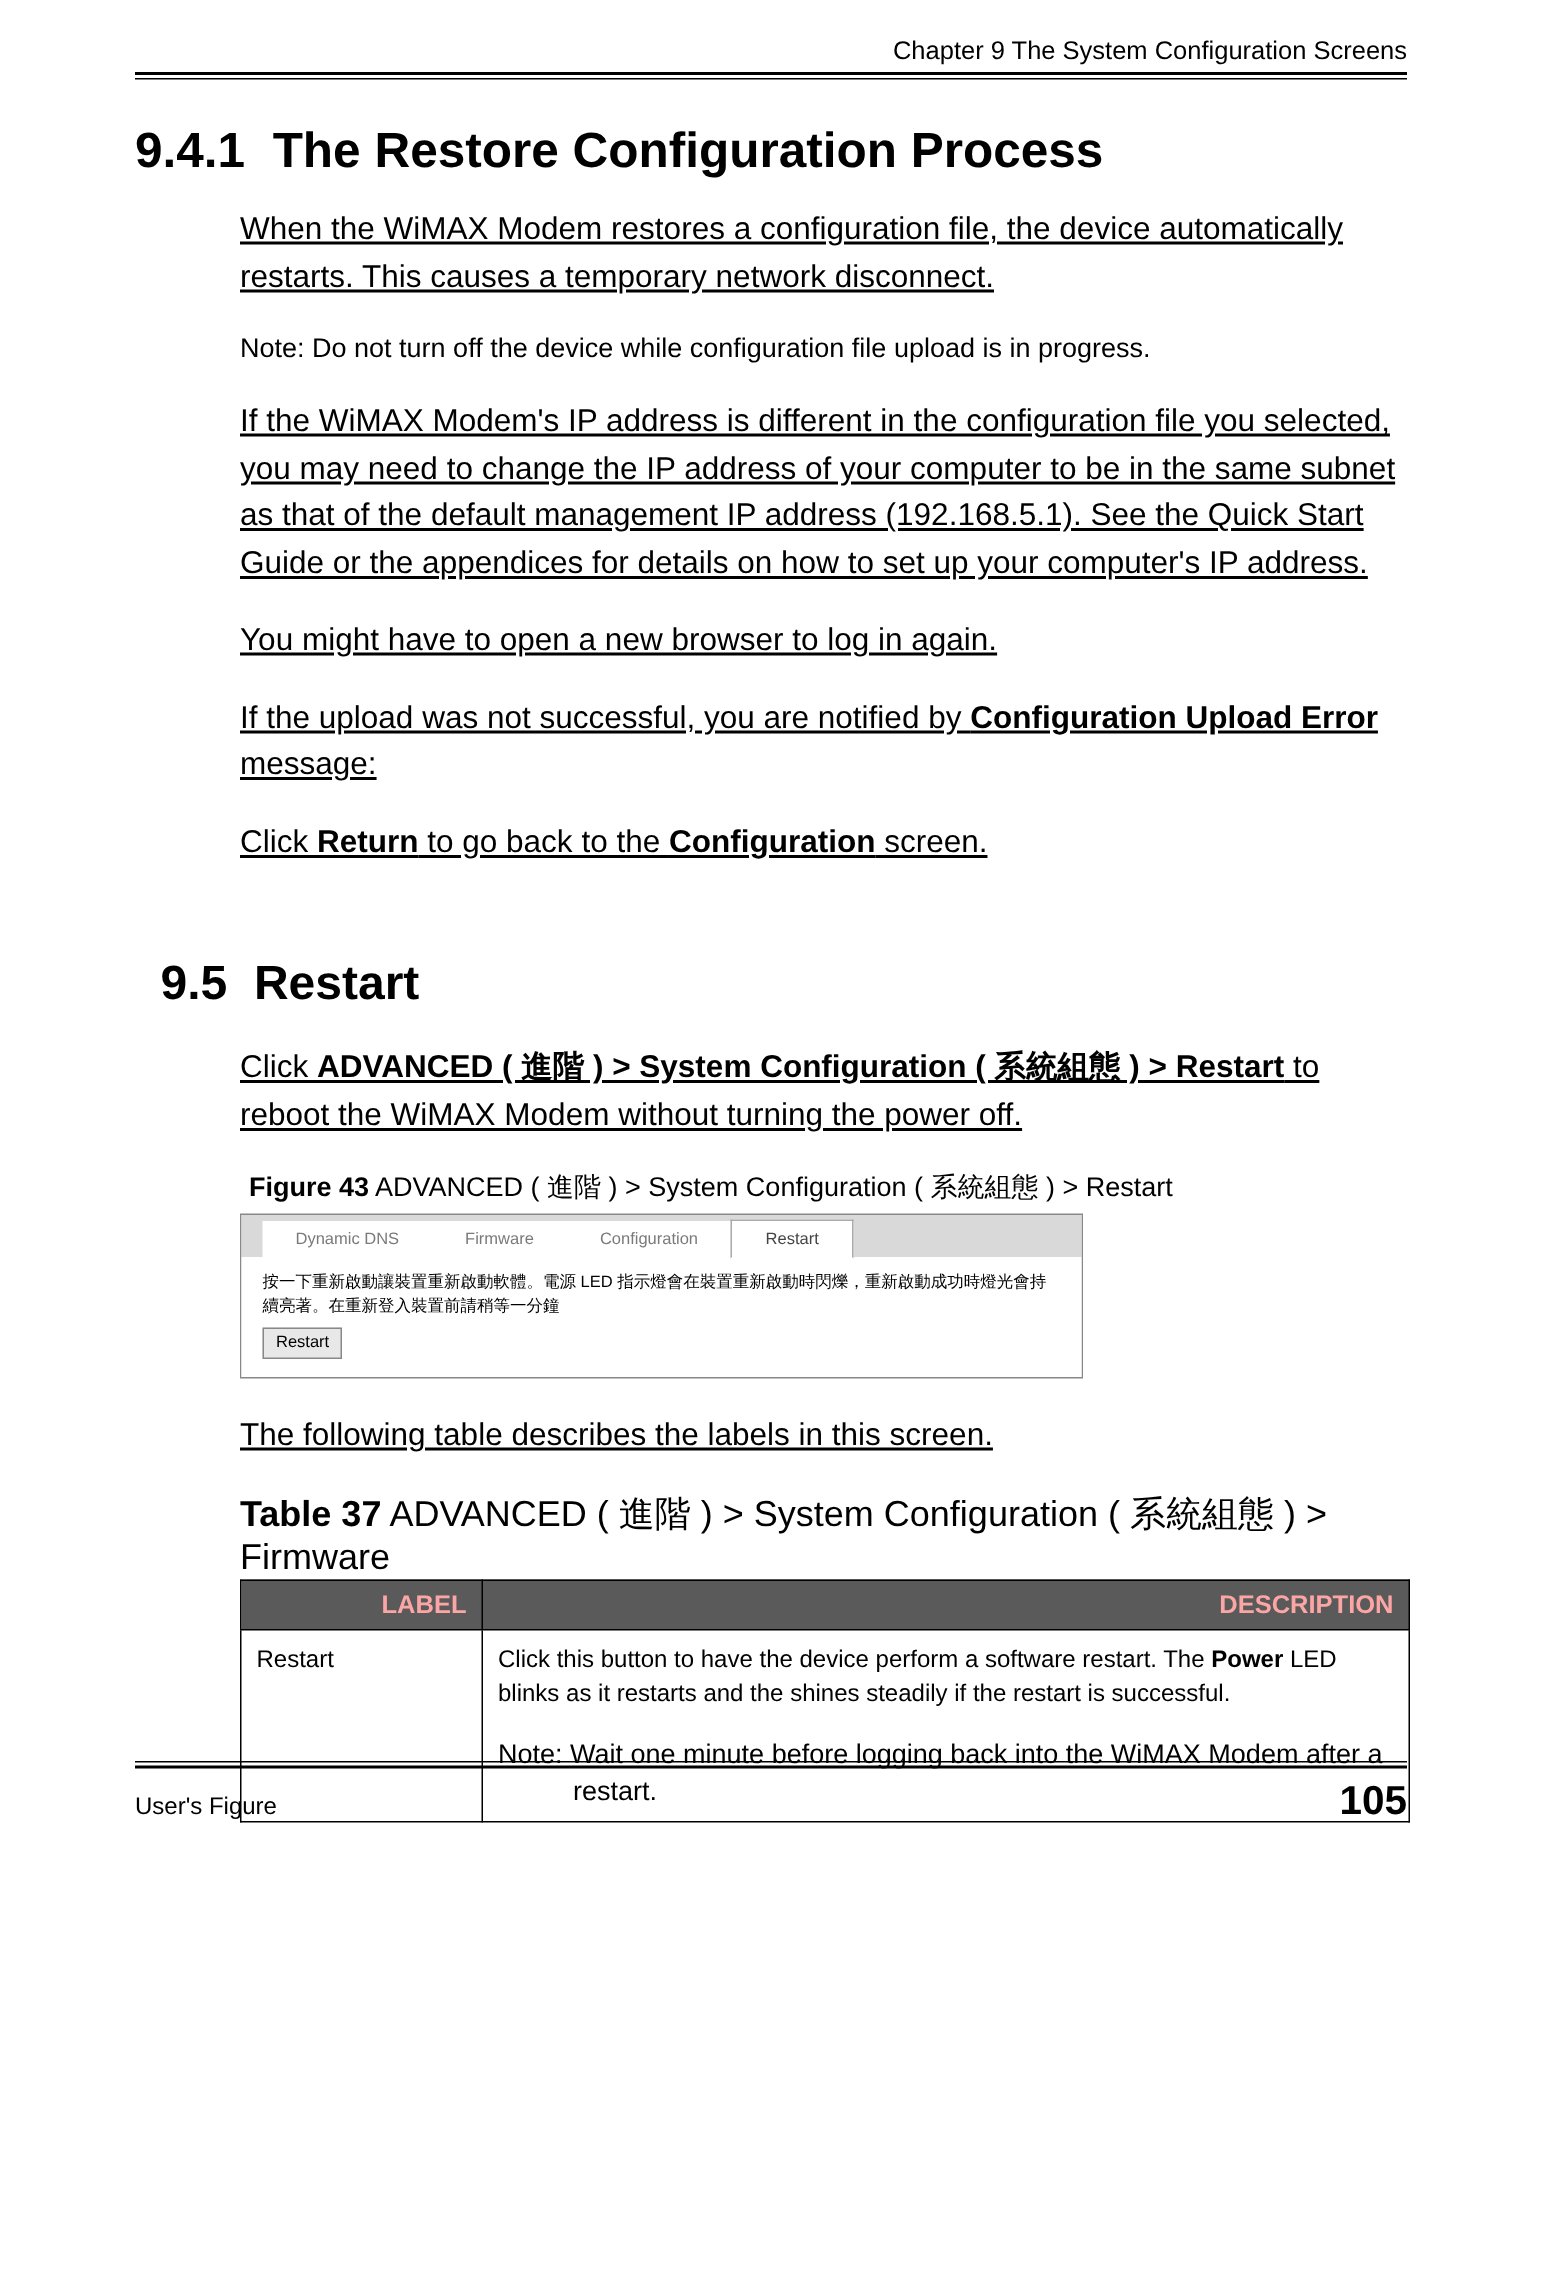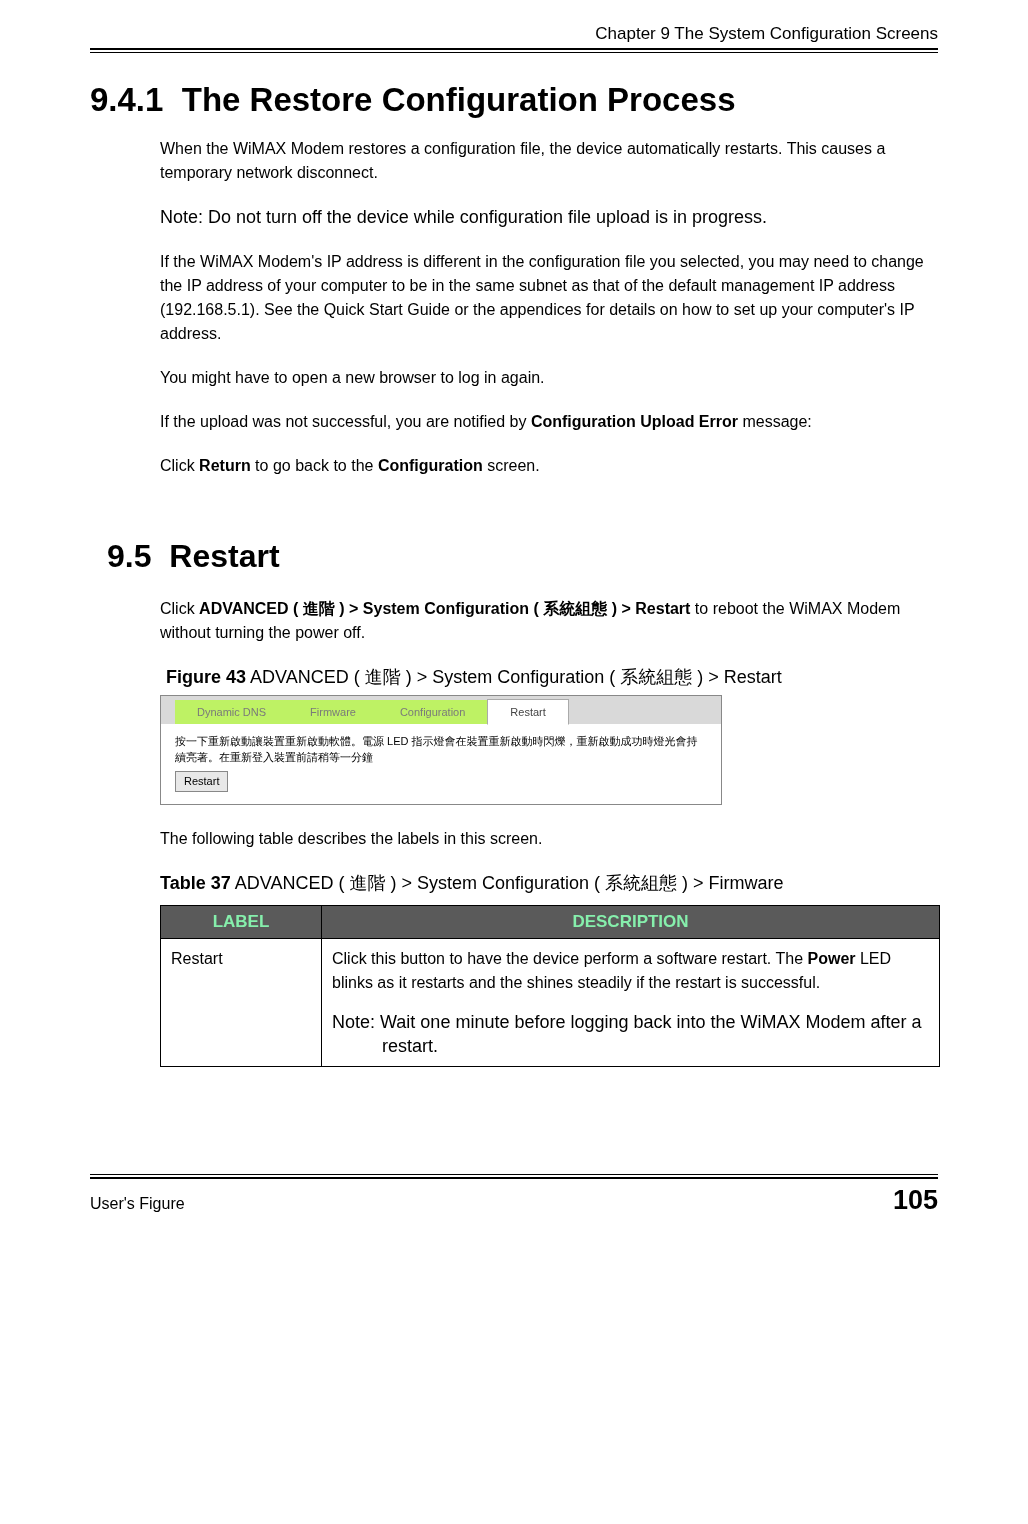--- a/index.html
+++ b/index.html
@@ -39,23 +39,24 @@
     margin: 28px 0 18px 0;
   }
   .h-chapter {
     font-family: Arial, Helvetica, sans-serif;
     font-weight: bold;
     font-size: 32px;
     margin: 60px 0 22px 17px;
   }
   .body-text {
     margin-left: 70px;
-    font-size: 16px;
+    font-size: 21px;
     line-height: 1.5;
     margin-bottom: 20px;
+    text-decoration: underline;
   }
   .note-text {
     margin-left: 70px;
     font-family: Arial, Helvetica, sans-serif;
     font-size: 18px;
     line-height: 1.4;
     margin-bottom: 20px;
   }
   .bold { font-weight: bold; }
   .figure-caption {
@@ -78,21 +79,21 @@
     background: #d9d9d9;
     height: 28px;
     padding-left: 14px;
     gap: 0;
   }
   .ss-tab {
     font-family: Arial, sans-serif;
     font-size: 11px;
     color: #7a7a7a;
     padding: 6px 22px;
-    background: #bef264;
+    background: #ffffff;
   }
   .ss-tab.active {
     background: #fff;
     color: #444;
     border: 1px solid #aaa;
     border-bottom: 1px solid #fff;
     position: relative;
     top: 1px;
   }
   .ss-body {
@@ -106,34 +107,34 @@
     display: inline-block;
     margin-top: 6px;
     border: 1px solid #888;
     background: #e8e8e8;
     font-size: 11px;
     padding: 2px 8px;
   }
   .table-caption {
     margin-left: 70px;
     font-family: Arial, Helvetica, sans-serif;
-    font-size: 18px;
-    margin-bottom: 10px;
+    font-size: 24px;
+    margin-bottom: 0;
   }
   .table-caption .tab-no { font-weight: bold; }
   table.desc {
     margin-left: 70px;
     border-collapse: collapse;
     width: 780px;
     font-family: Verdana, sans-serif;
   }
   table.desc th {
     background: #5a5a5a;
-    color: #86efac;
-    text-align: center;
+    color: #fca5a5;
+    text-align: right;
     font-family: Arial, sans-serif;
     font-size: 17px;
     padding: 6px 10px;
     border: 1px solid #000;
     font-weight: bold;
   }
   table.desc td {
     border: 1px solid #000;
     vertical-align: top;
     font-size: 16px;

